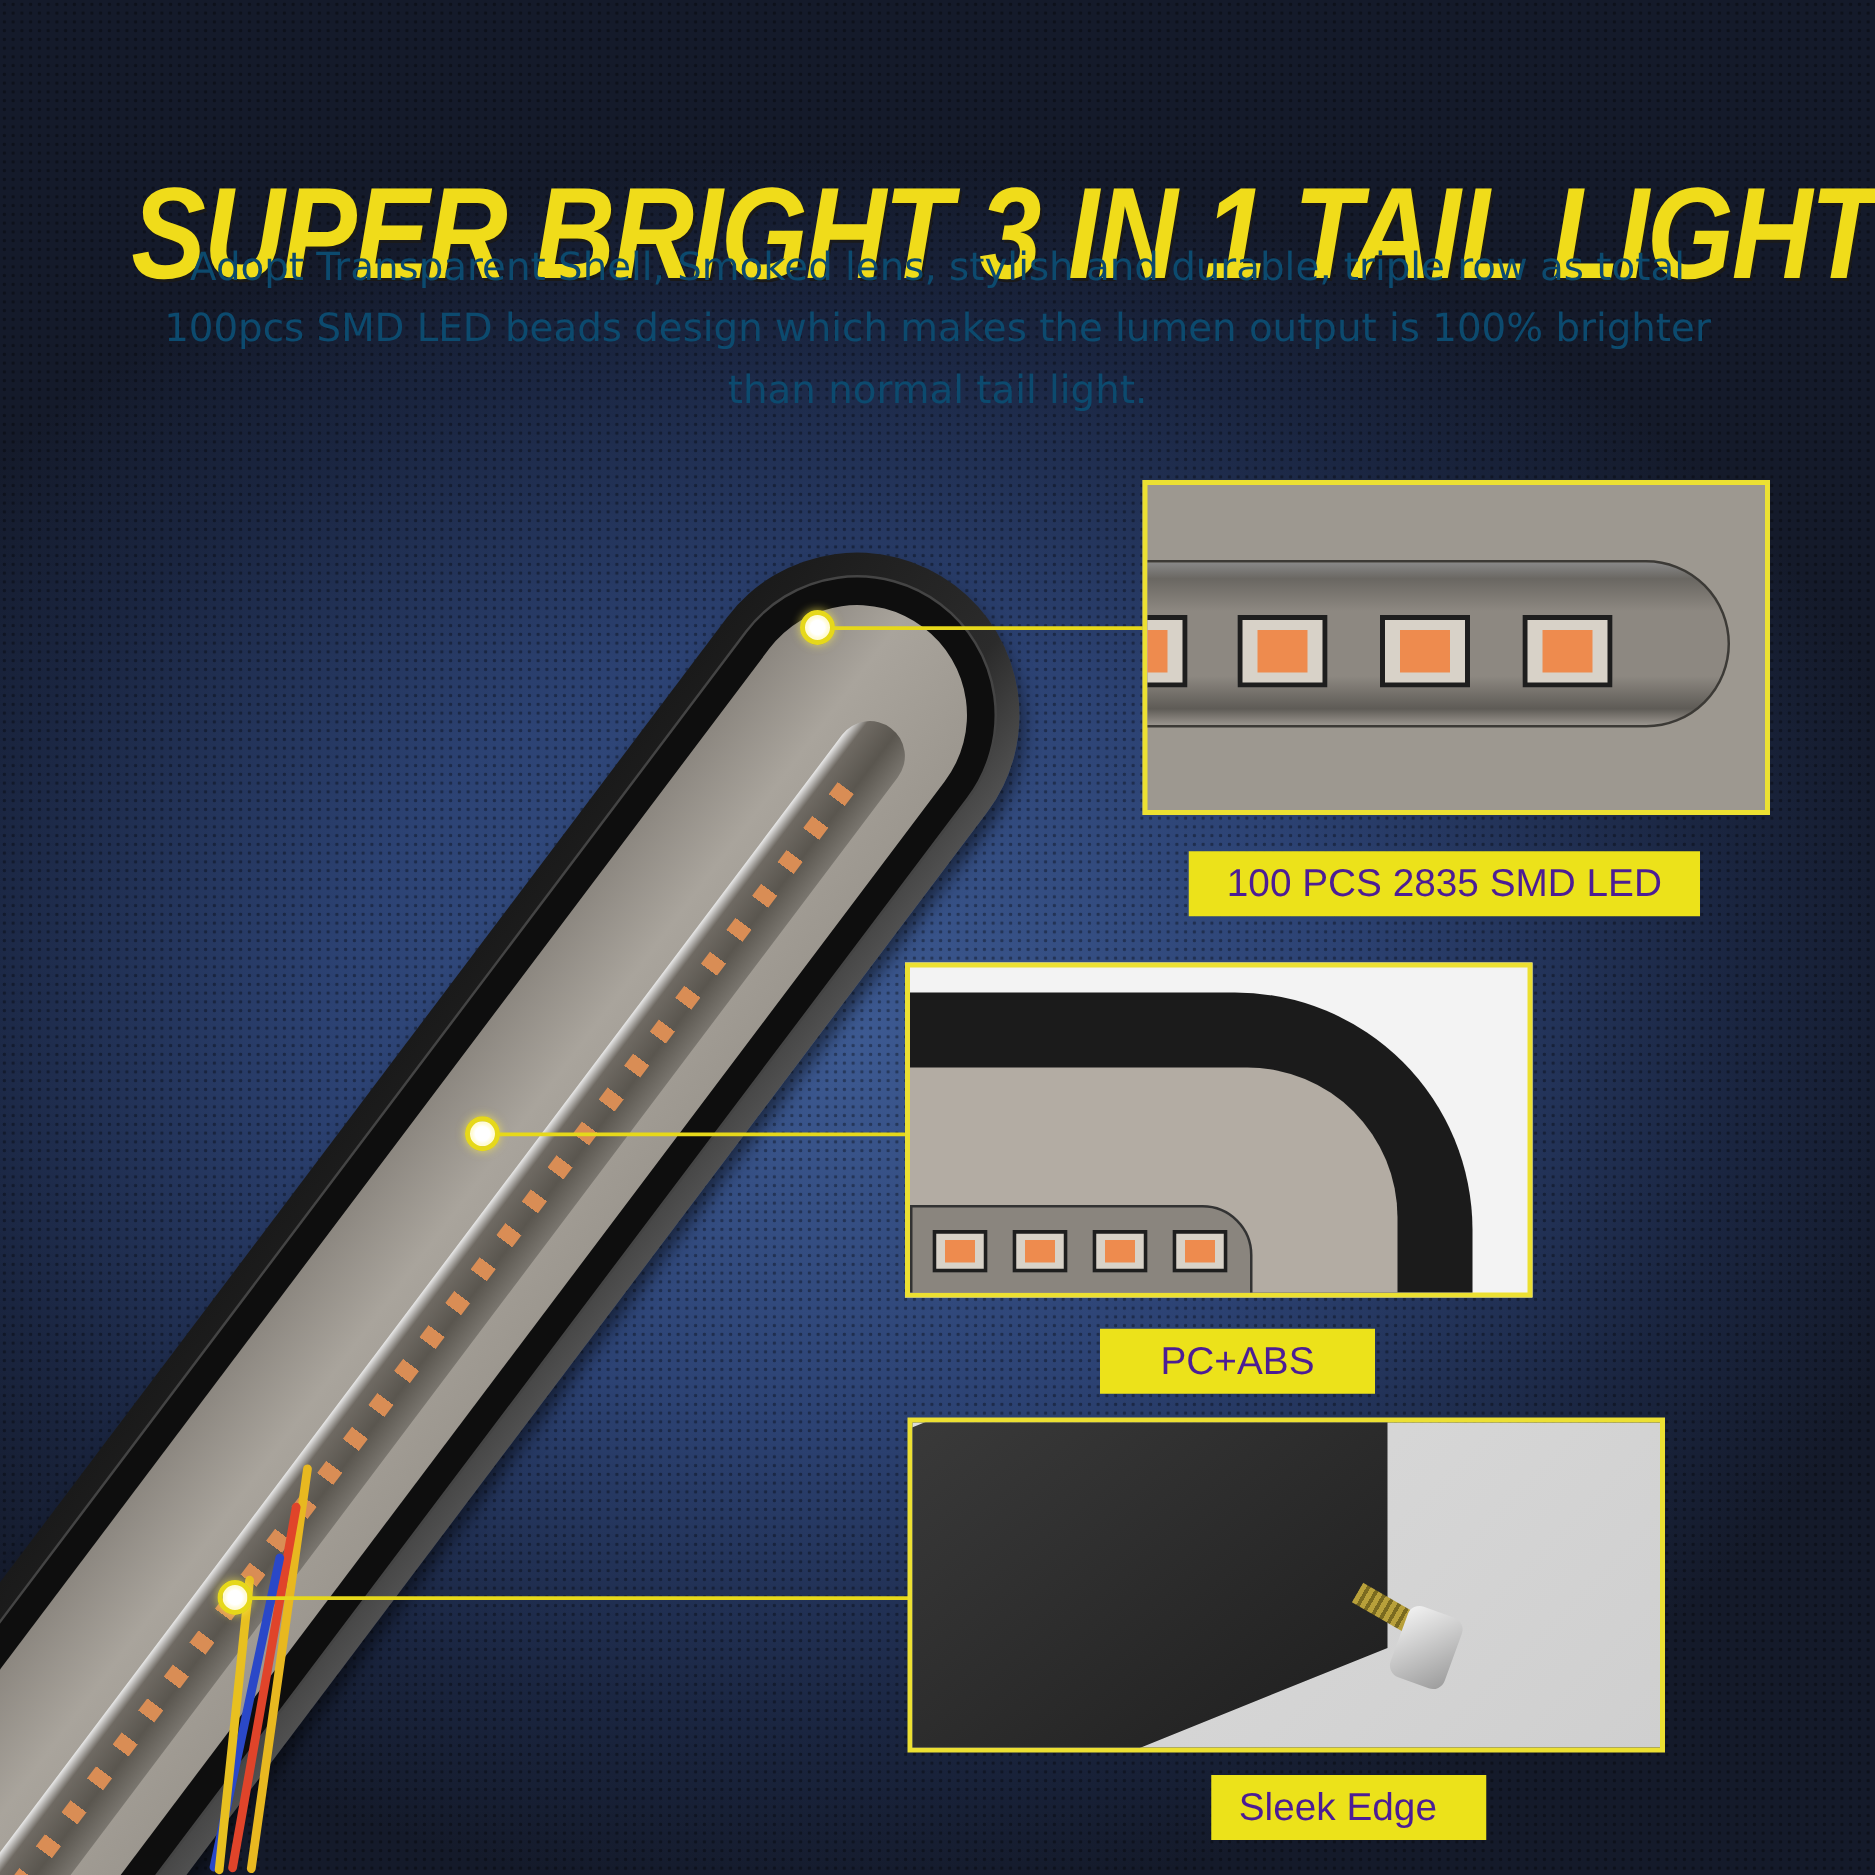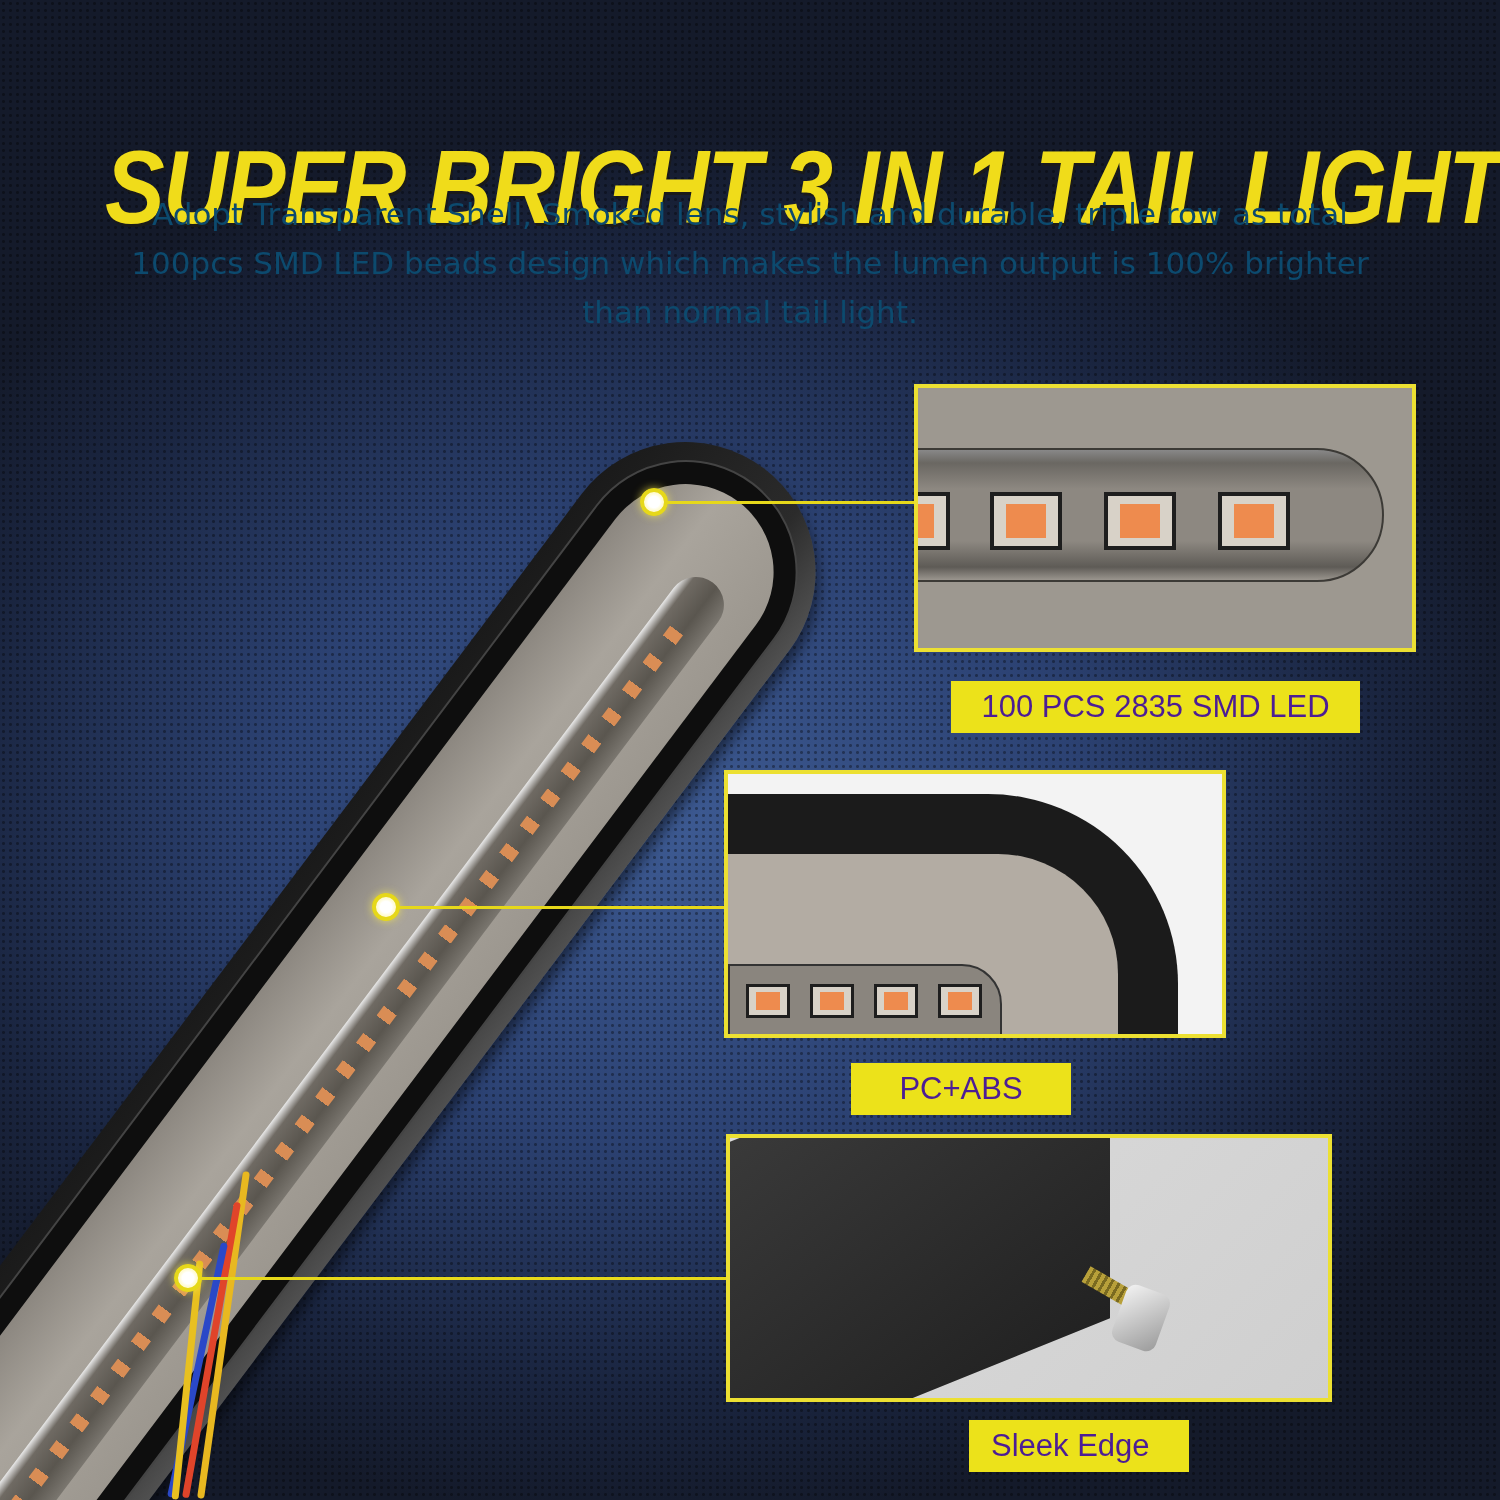--- a/index.html
+++ b/index.html
@@ -118,21 +118,21 @@
   <div class="chip" style="left:82px;">
       <i></i>
     </div>
   <div class="chip" style="left:146px;">
       <i></i>
     </div>
   <div class="chip" style="left:210px;">
       <i></i>
     </div>
 </div>
-<div class="label" style="left:851px;top:1063px;width:220px;height:52px;line-height:52px;">PC+ABS</div>
+<div class="label" style="left:880px;top:1063px;width:220px;height:52px;line-height:52px;">PC+ABS</div>
 
 <div class="dot" style="left:174px;top:1264px;"></div>
 <div class="line" style="left:200px;top:1277px;width:528px;"></div>
 <div class="panel p3">
   <div class="body3"></div>
   <div class="bolt"></div>
   <div class="nut"></div>
 </div>
 <div class="label" style="left:969px;top:1420px;width:220px;height:52px;line-height:52px;text-indent:22px;text-align:left;">Sleek Edge</div>
 

